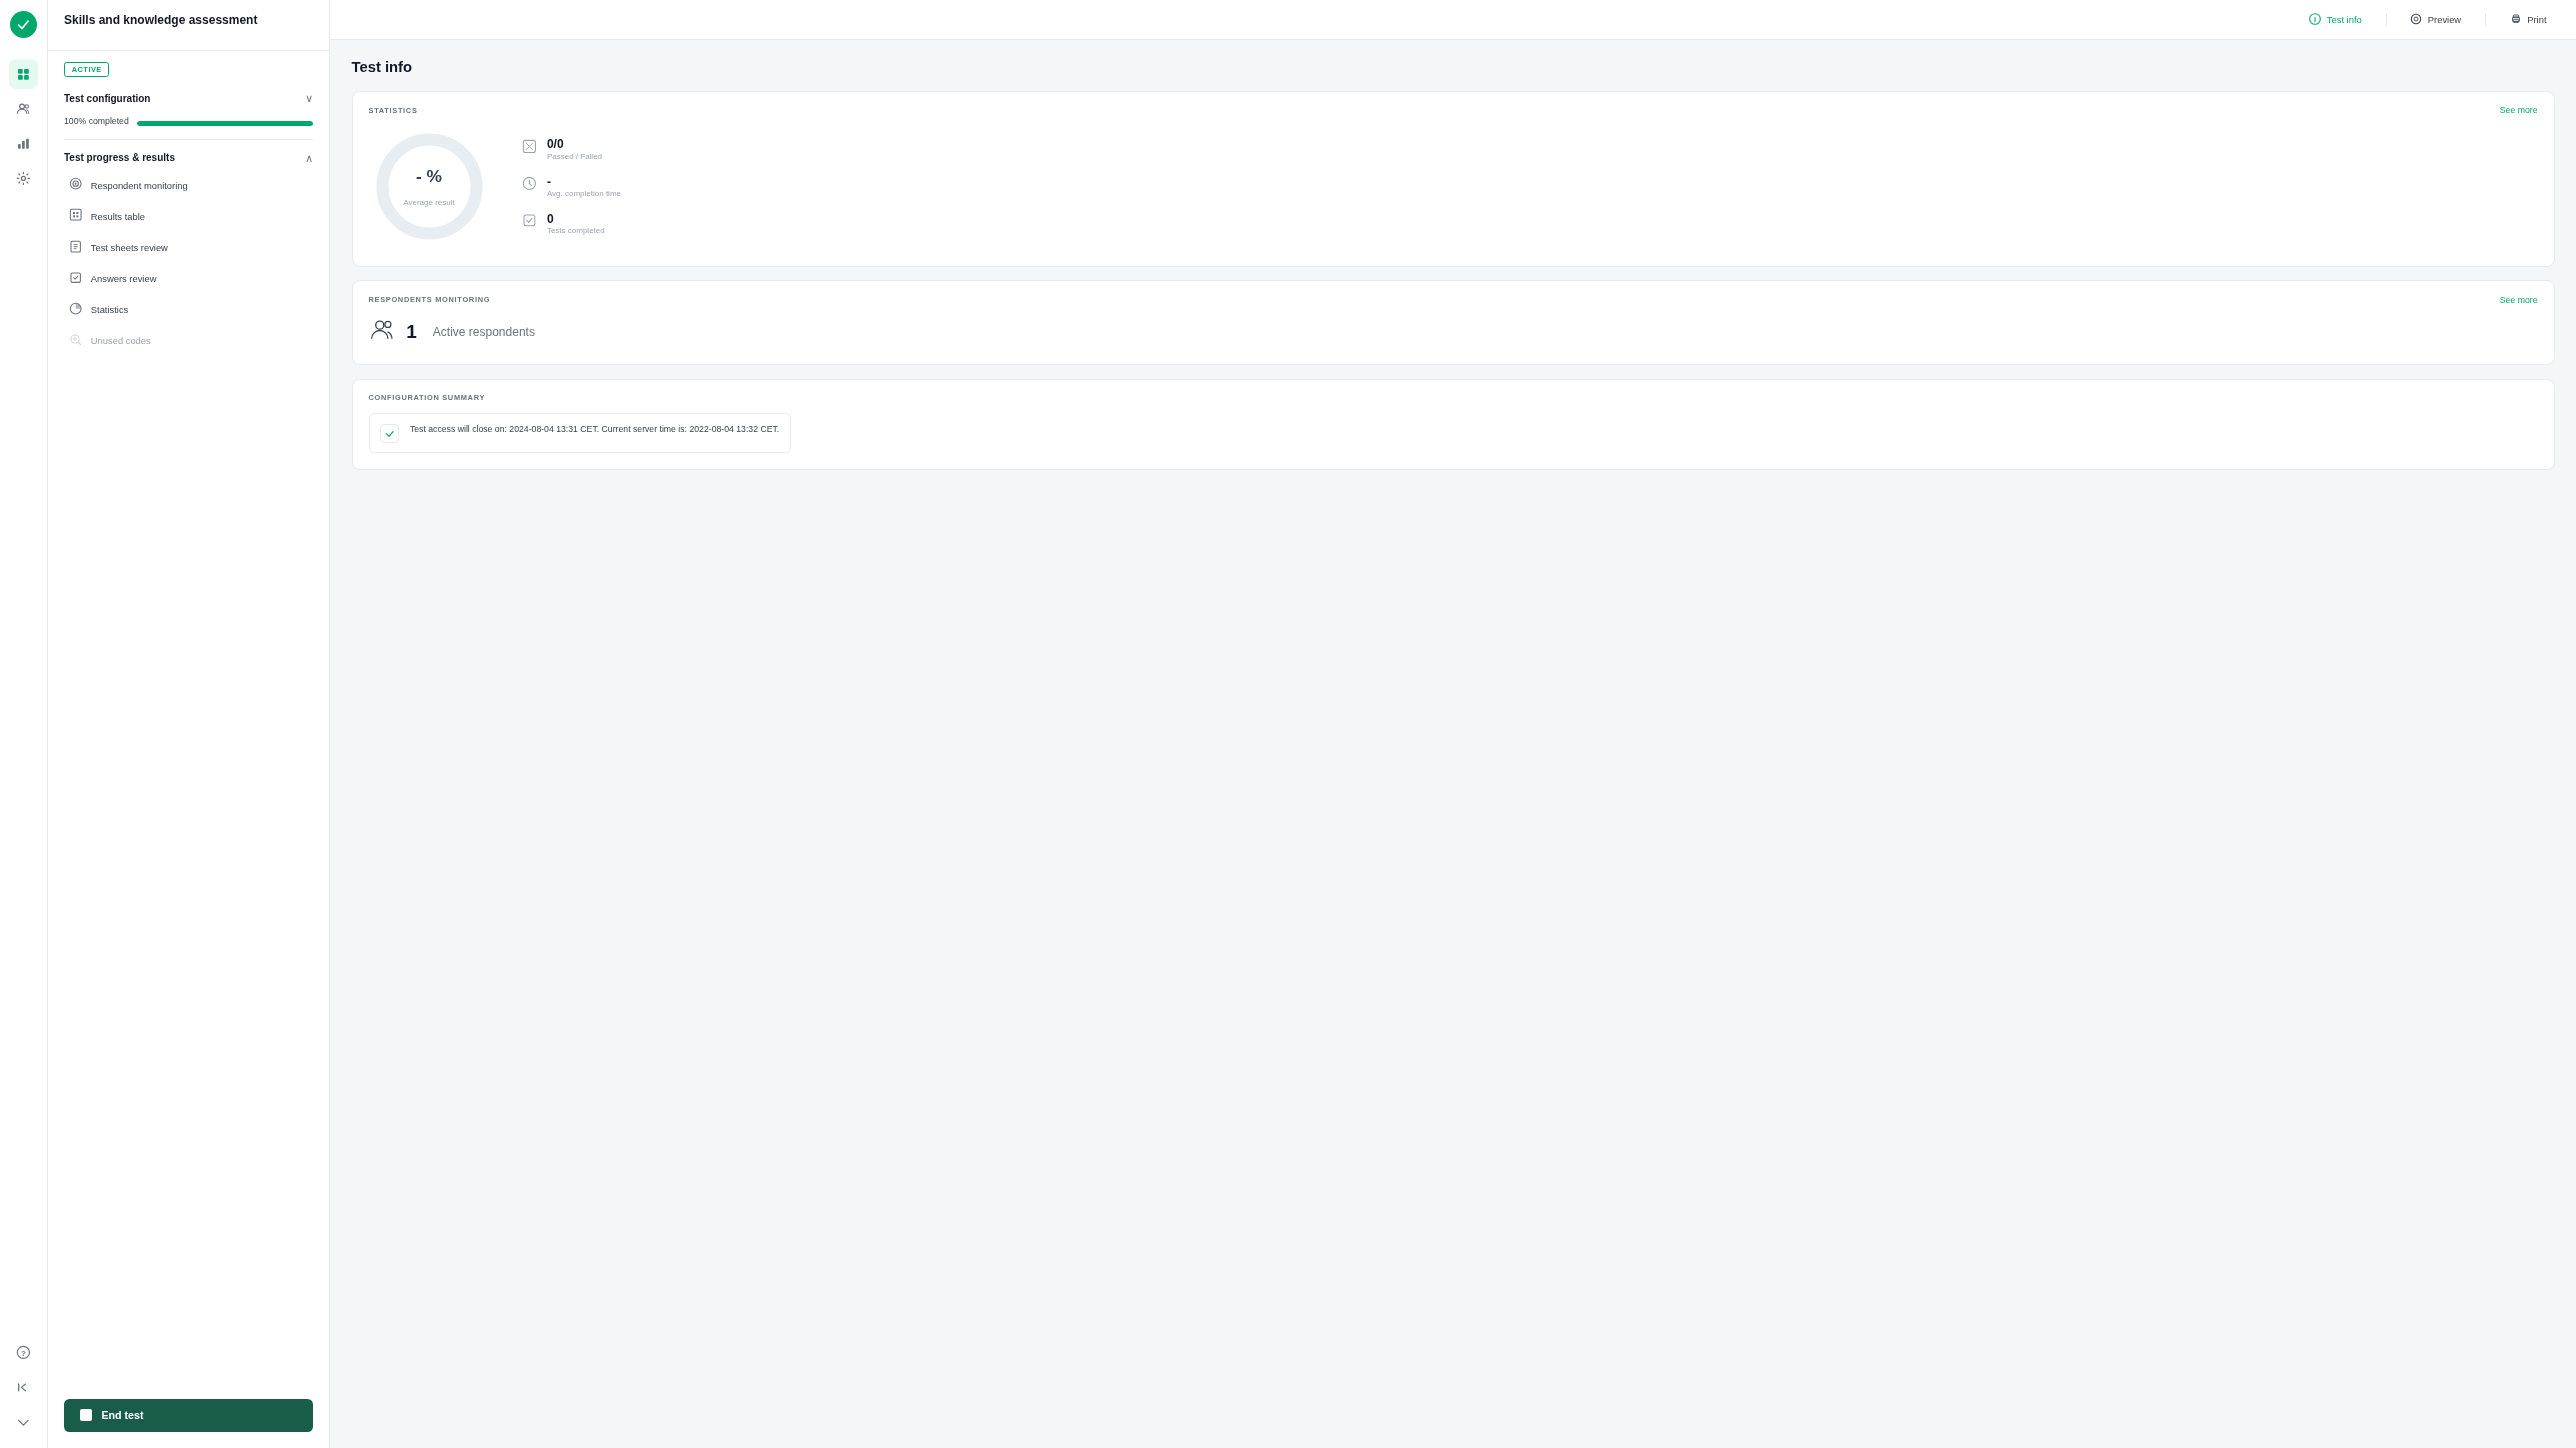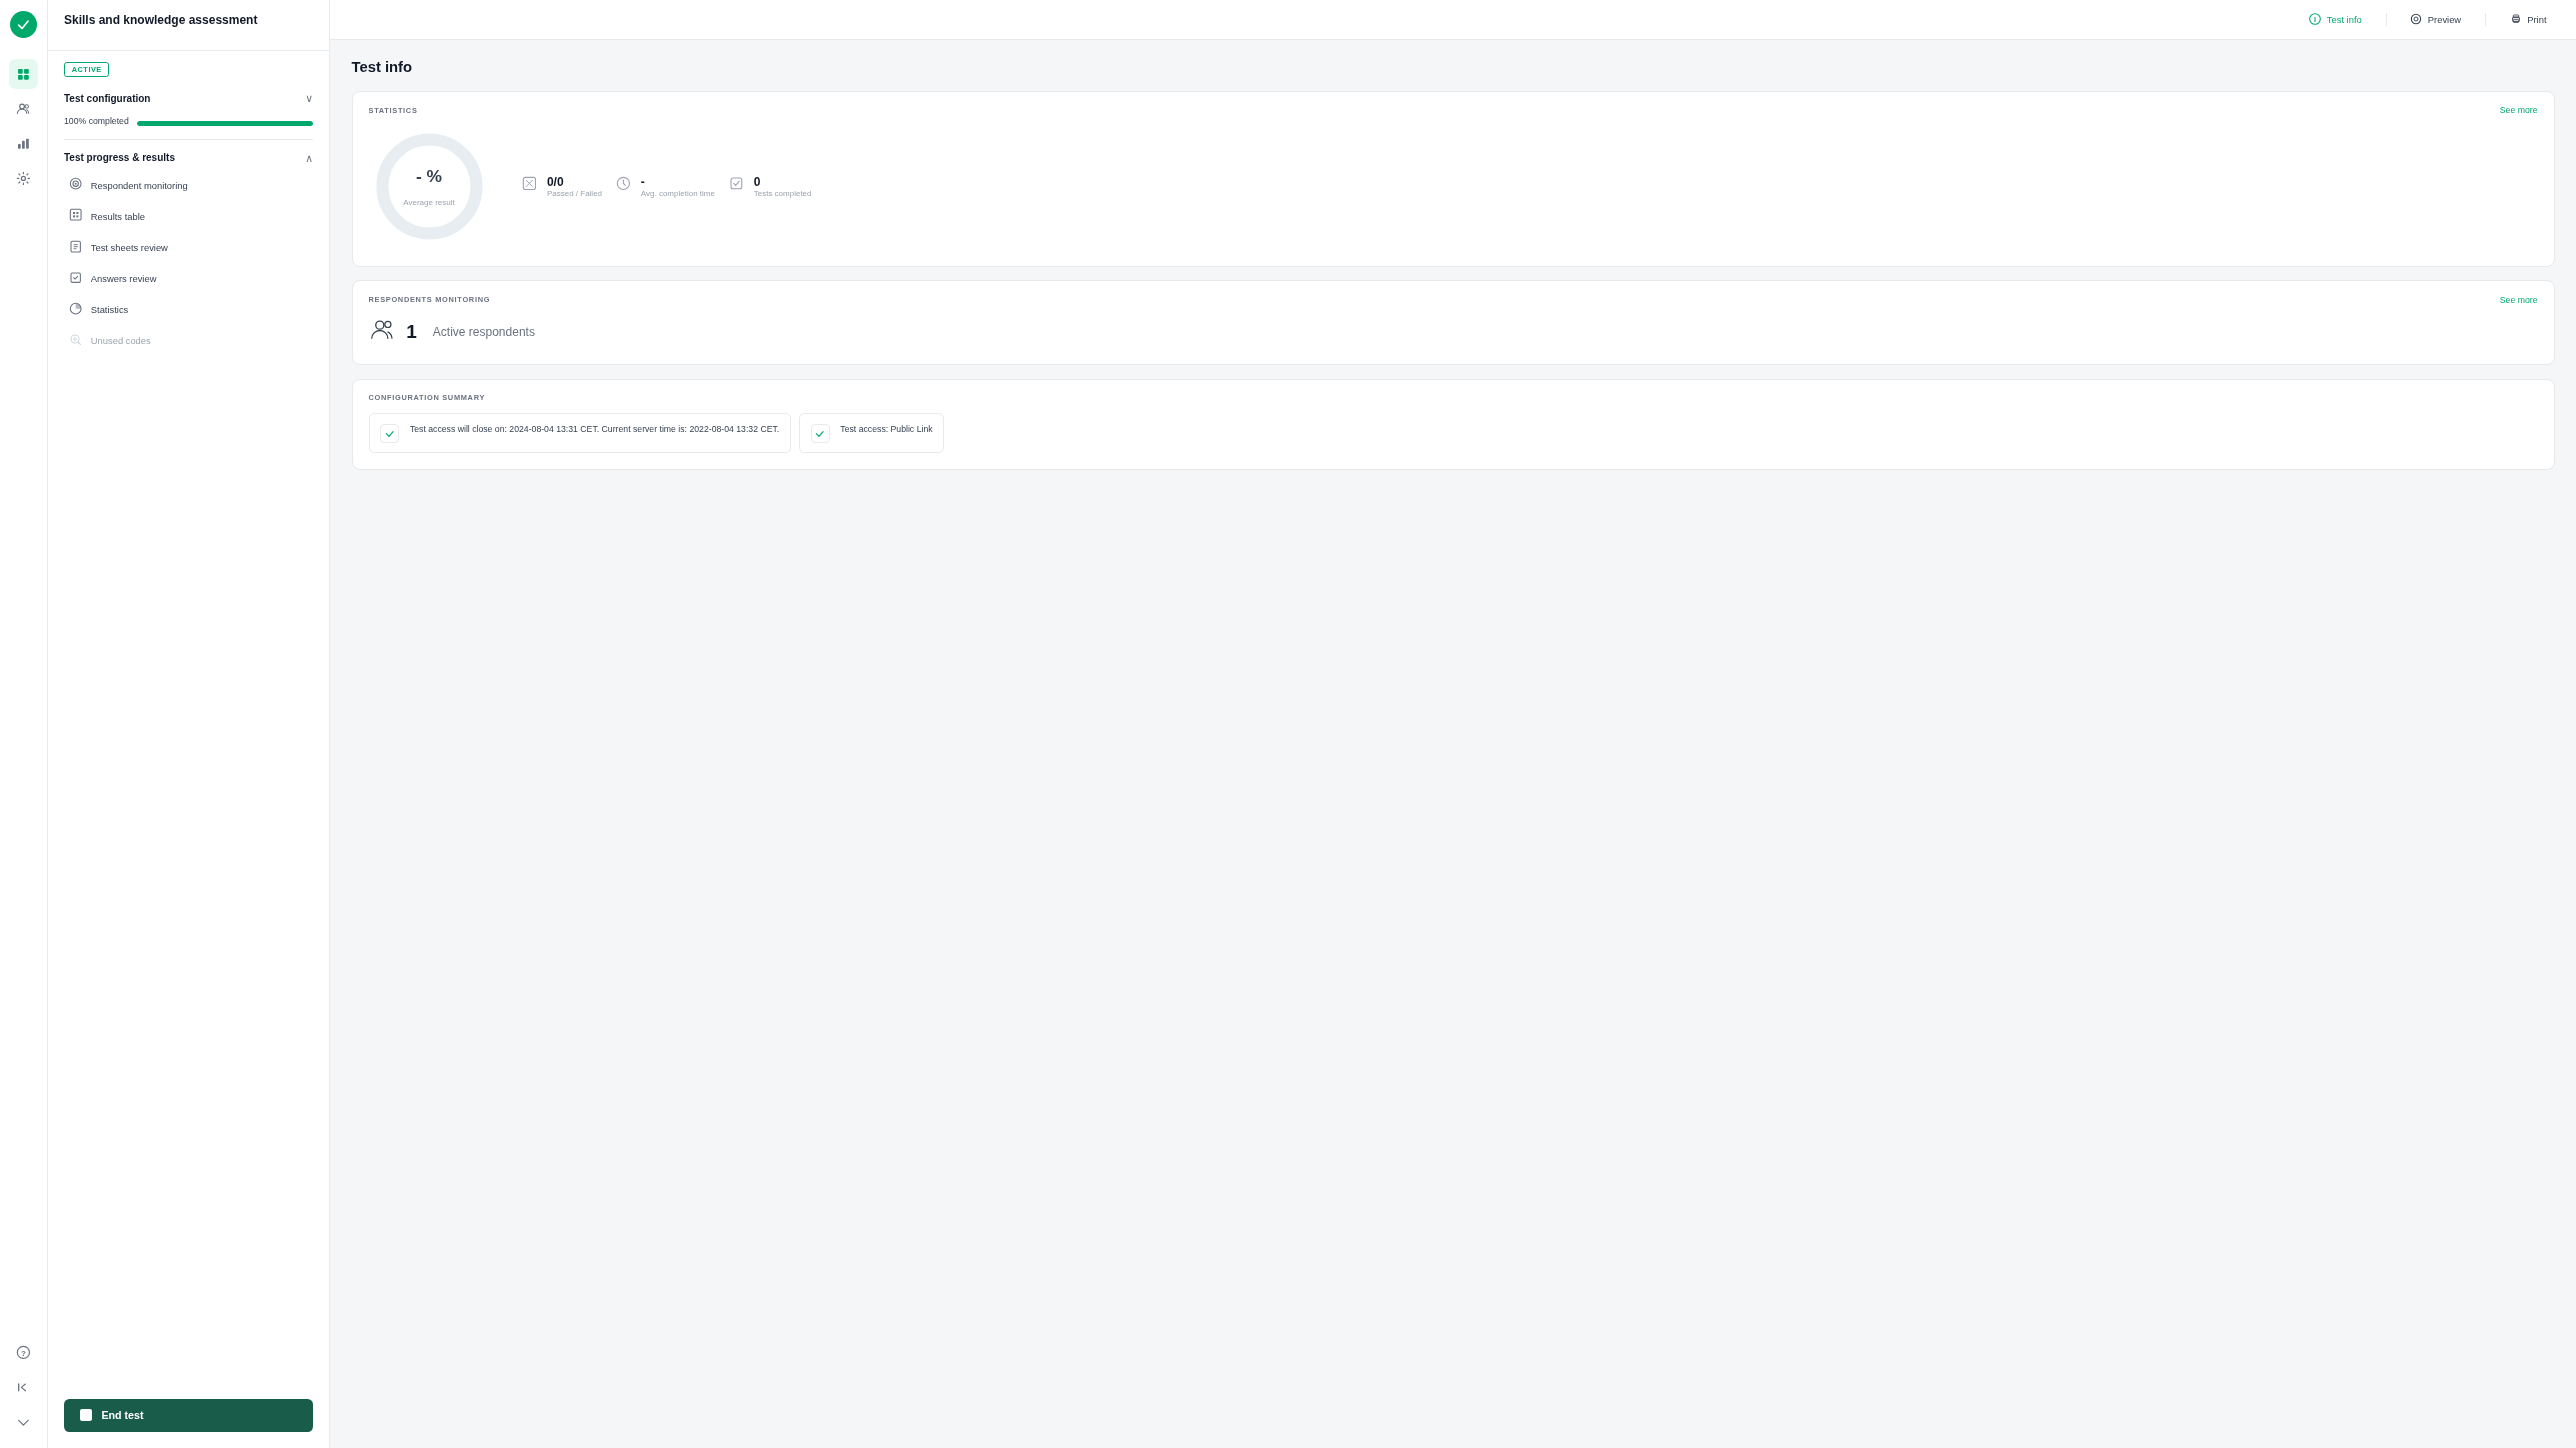--- a/index.html
+++ b/index.html
@@ -251,21 +251,21 @@
       color: #374151;
       display: block;
     }
     .donut-label {
       font-size: 8px;
       color: #9ca3af;
       display: block;
       margin-top: 11px;
     }
 
-    .stats-list { display: flex; flex-direction: row; gap: 13.4px; }
+    .stats-list { display: flex; flex-direction: column; gap: 13.4px; }
     .stat-item { display: flex; align-items: flex-start; gap: 9.4px; }
     .stat-icon { font-size: 13.4px; color: #9ca3af; margin-top: 1.3px; flex-shrink: 0; width: 16px; text-align: center; }
     .stat-value { font-size: 12px; font-weight: 700; color: #111827; }
     .stat-desc { font-size: 8px; color: #9ca3af; margin-top: 0.7px; }
 
     
     .respondents-body { padding: 0 16px 16px; display: flex; align-items: center; gap: 10.7px; }
     .resp-icon { font-size: 21.5px; color: #374151; }
     .resp-count { font-size: 19px; font-weight: 700; color: #111827; margin-right: 5.4px; }
     .resp-label { font-size: 12px; color: #6b7280; }
@@ -578,27 +578,19 @@
         </div>
         <div class="config-body">
           <div class="config-item">
             <div class="config-check">
               <svg width="9.4" height="9.4" viewBox="0 0 14 14" fill="none">
                 <polyline points="2,7 6,11 12,4" stroke="#00a86b" stroke-width="1.8" stroke-linecap="round" stroke-linejoin="round"></polyline>
               </svg>
             </div>
             <span class="config-text">Test access will close on: 2024-08-04 13:31 CET. Current server time is: 2022-08-04 13:32 CET.</span>
           </div>
-          <div class="config-item">
-            <div class="config-check">
-              <svg width="9.4" height="9.4" viewBox="0 0 14 14" fill="none">
-                <polyline points="2,7 6,11 12,4" stroke="#00a86b" stroke-width="1.8" stroke-linecap="round" stroke-linejoin="round"></polyline>
-              </svg>
-            </div>
-            <span class="config-text">Test access: Public Link</span>
-          </div>
         </div>
       </div>
 
     </div>
   </div>
 </div>
 
 
 </body></html>

